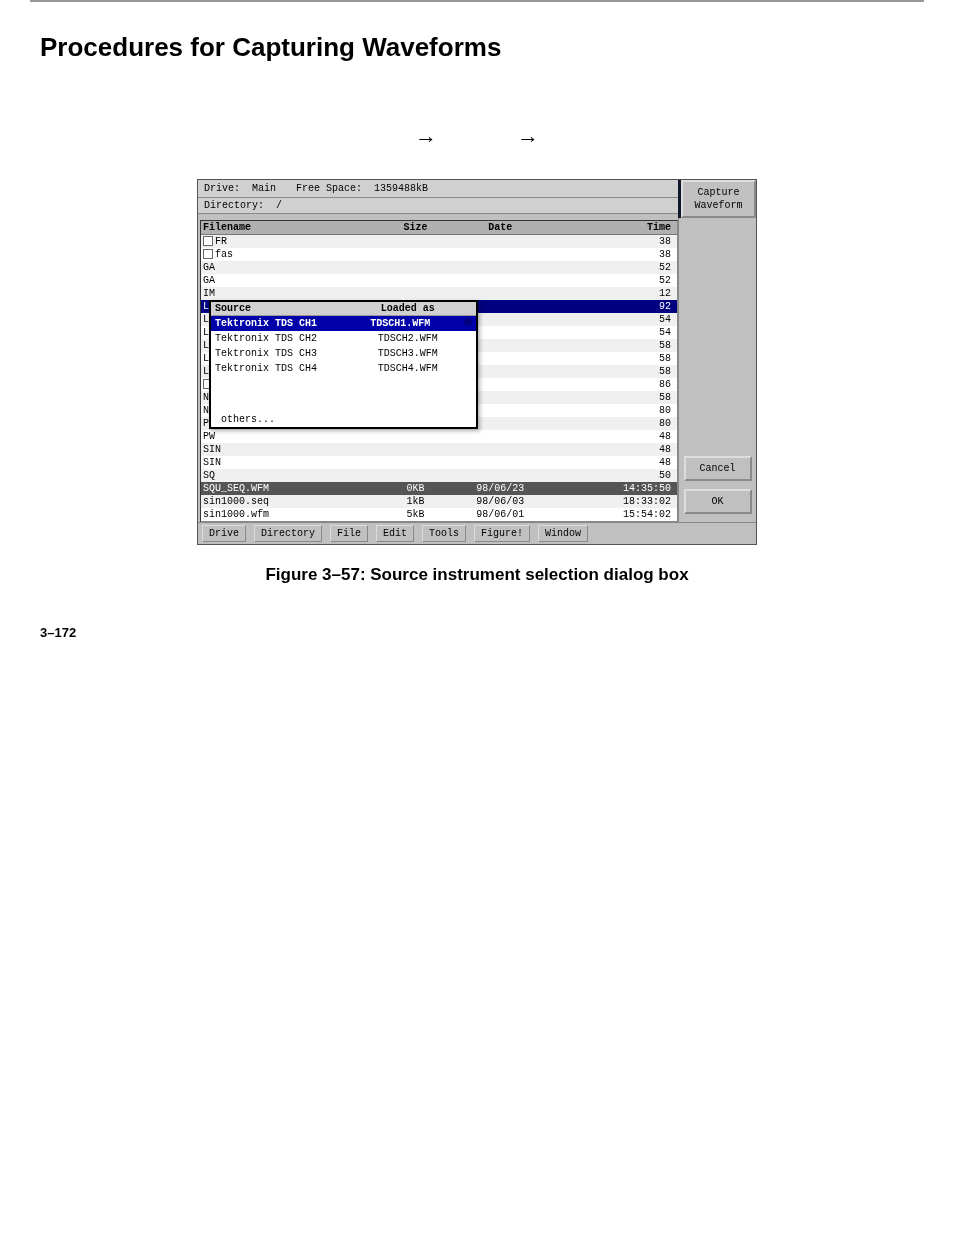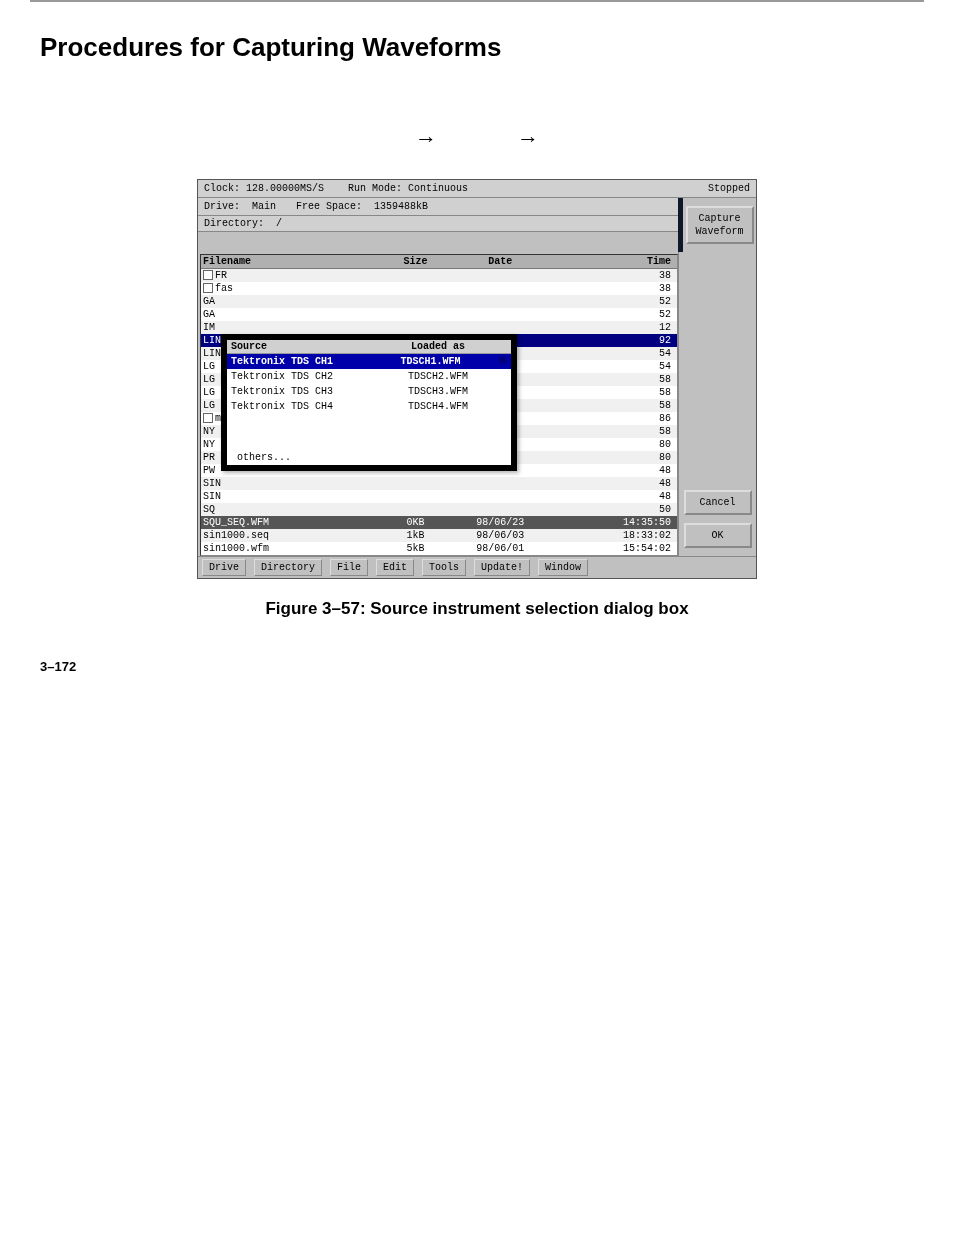--- a/index.html
+++ b/index.html
@@ -212,51 +212,41 @@
   <div class="page-title">Procedures for Capturing Waveforms</div>
 
   <div class="arrow-row">
     <span>→</span>
     <span>→</span>
   </div>
 
   <div class="dialog-container">
     <div class="dialog-screenshot">
 
-      <div class="dialog-topbar">
-        <span>
-          <span>Clock:</span>
-          <span>128.00000MS/S</span>
-          &nbsp;&nbsp;
-          <span>Run Mode:</span>
-          <span>Continuous</span>
-        </span>
-        <span>Stopped</span>
-      </div>
 
       <div style="display:flex; align-items:stretch;">
         <div style="flex:1;">
           <div class="dialog-header">
             <div class="dialog-header-left">
               <span>
                 <span>Drive:</span>
                 &nbsp;<span>Main</span>
               </span>
               <span>
                 <span>Free Space:</span>
                 &nbsp;<span>1359488kB</span>
               </span>
             </div>
           </div>
           <div class="dialog-dirline">
             <span>Directory:</span>
             &nbsp;<span>/</span>
           </div>
         </div>
-        <div style="width:78px; background:#c0c0c0; border-left:5px solid #0f172a; display:flex; align-items:center; justify-content:center; padding:8px;">
+        <div style="width:78px; background:#c0c0c0; border-left:3px solid #0f172a; display:flex; align-items:center; justify-content:center; padding:0;">
           <div class="capture-btn">Capture<br>Waveform</div>
         </div>
       </div>
 
       <div class="dialog-body">
         <div class="dialog-main">
 
           <div style="background:#fff; margin:2px 0 0 2px; border:1px inset #888; font-size:10px; font-family:'Courier New',monospace;">
 
             <div class="file-table-header">
@@ -298,21 +288,21 @@
             </div>
 
             <div style="position:relative;">
               <div class="file-row selected">
                 <div class="file-name-cell" style="color:#fff;">LIN</div>
                 <div class="file-size-cell"></div>
                   <div class="file-date-cell"></div>
                 <div class="file-time-cell" style="color:#fff;">92</div>
               </div>
 
-              <div style="position:absolute; left:20px; top:0; background:#fff; border:6px solid #000000; z-index:10; width:296px; font-size:10px; font-family:'Courier New',monospace; box-shadow:2px 2px 4px rgba(0,0,0,0.3);">
+              <div style="position:absolute; left:8px; top:0; background:#fff; border:2px solid #000000; z-index:10; width:269px; font-size:10px; font-family:'Courier New',monospace; box-shadow:2px 2px 4px rgba(0,0,0,0.3);">
                 <div style="display:flex; background:#d0d0d0; border-bottom:1px solid #999; padding:1px 4px; font-weight:bold;">
                   <div style="flex:1;">Source</div>
                   <div style="flex:1; text-align:center;">Loaded as</div>
                 </div>
                 <div style="display:flex; padding:2px 4px; font-weight:bold; background:#0000aa; color:#fff;">
                   <div style="flex:1;">Tektronix TDS CH1</div>
                   <div style="flex:1; text-align:center;">TDSCH1.WFM</div>
                   <span class="dot-indicator"></span>
                 </div>
                 <div style="display:flex; padding:2px 4px;">
@@ -436,21 +426,21 @@
           <div class="side-btn">OK</div>
         </div>
       </div>
 
       <div class="dialog-menubar">
         <div class="menu-item">Drive</div>
         <div class="menu-item">Directory</div>
         <div class="menu-item">File</div>
         <div class="menu-item">Edit</div>
         <div class="menu-item">Tools</div>
-        <div class="menu-item">Update!</div>
+        <div class="menu-item">Figure!</div>
         <div class="menu-item">Window</div>
       </div>
 
     </div>
   </div>
 
   <div class="figure-caption">Figure 3–57: Source instrument selection dialog box</div>
 
   <div class="page-number">3–172</div>
 </div>

